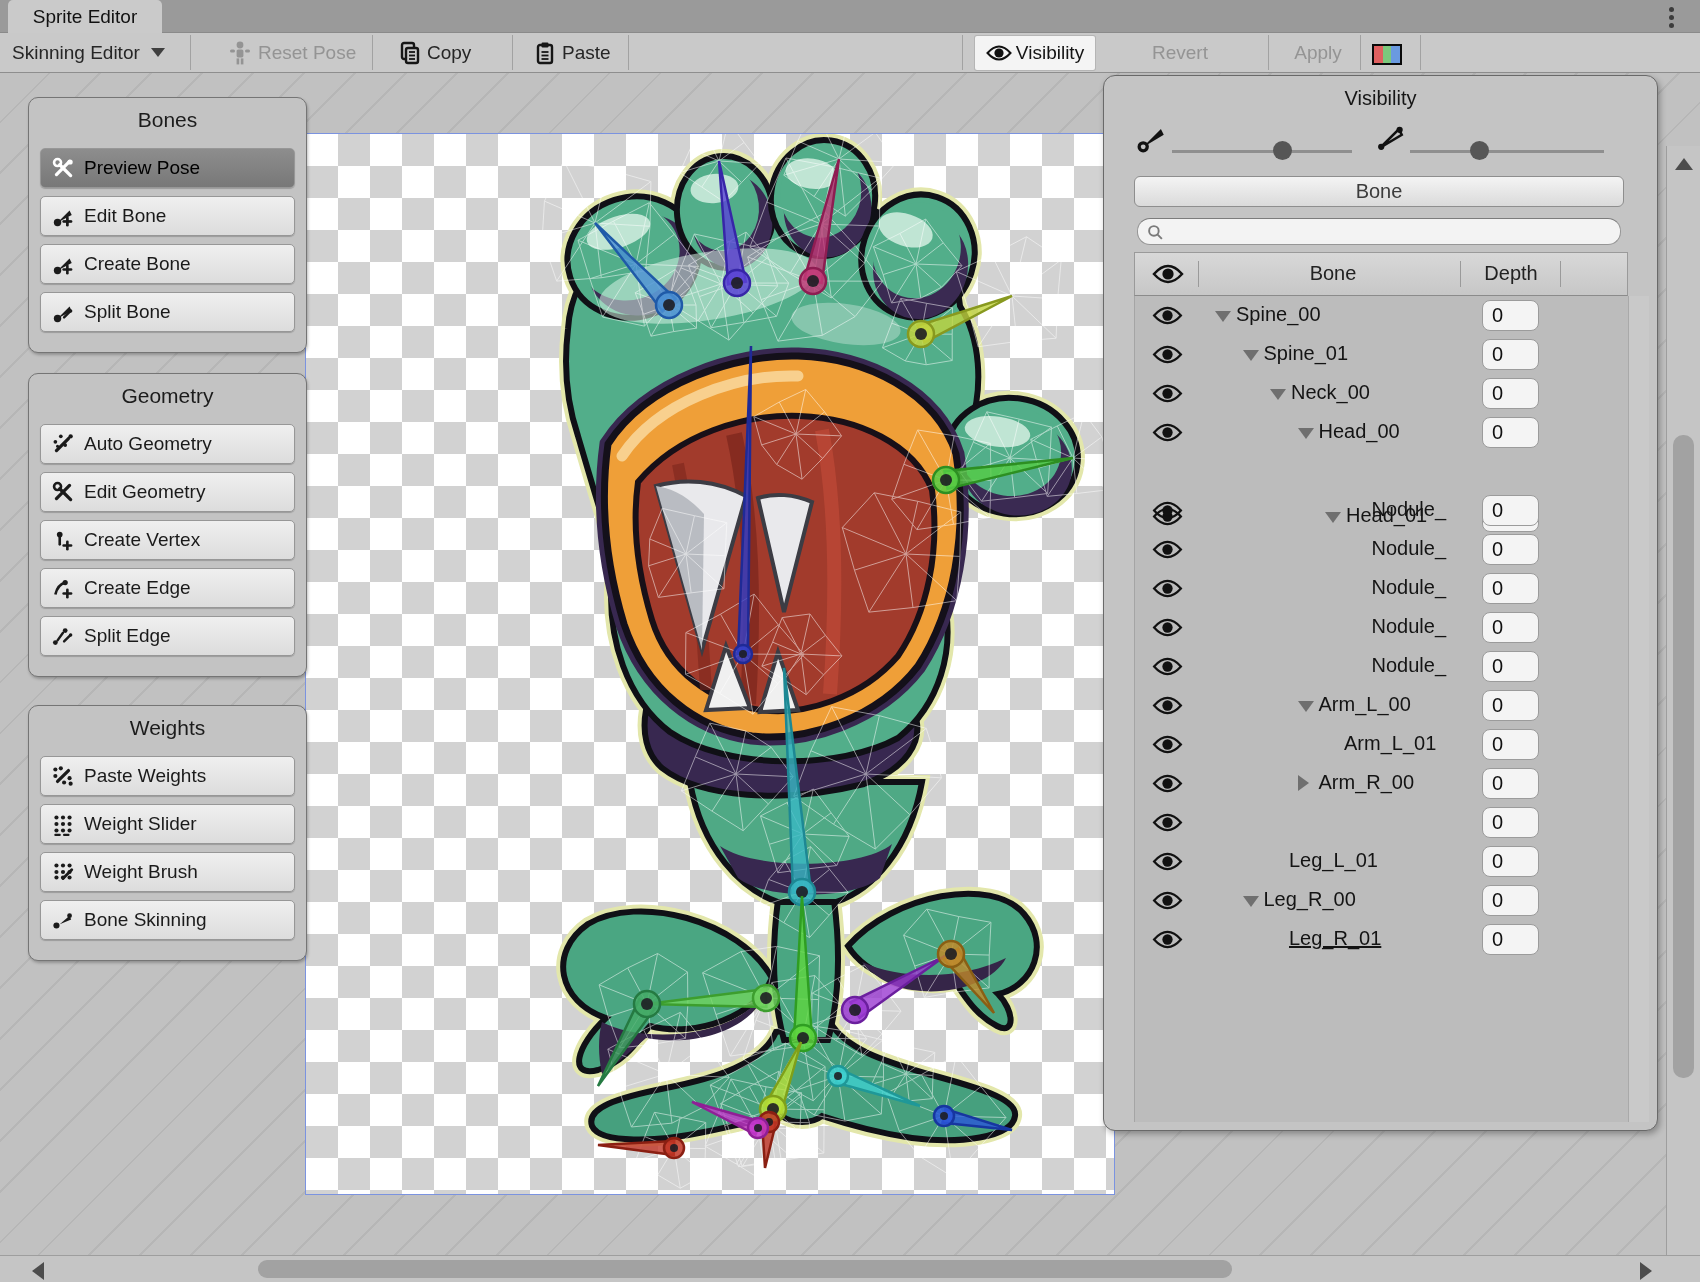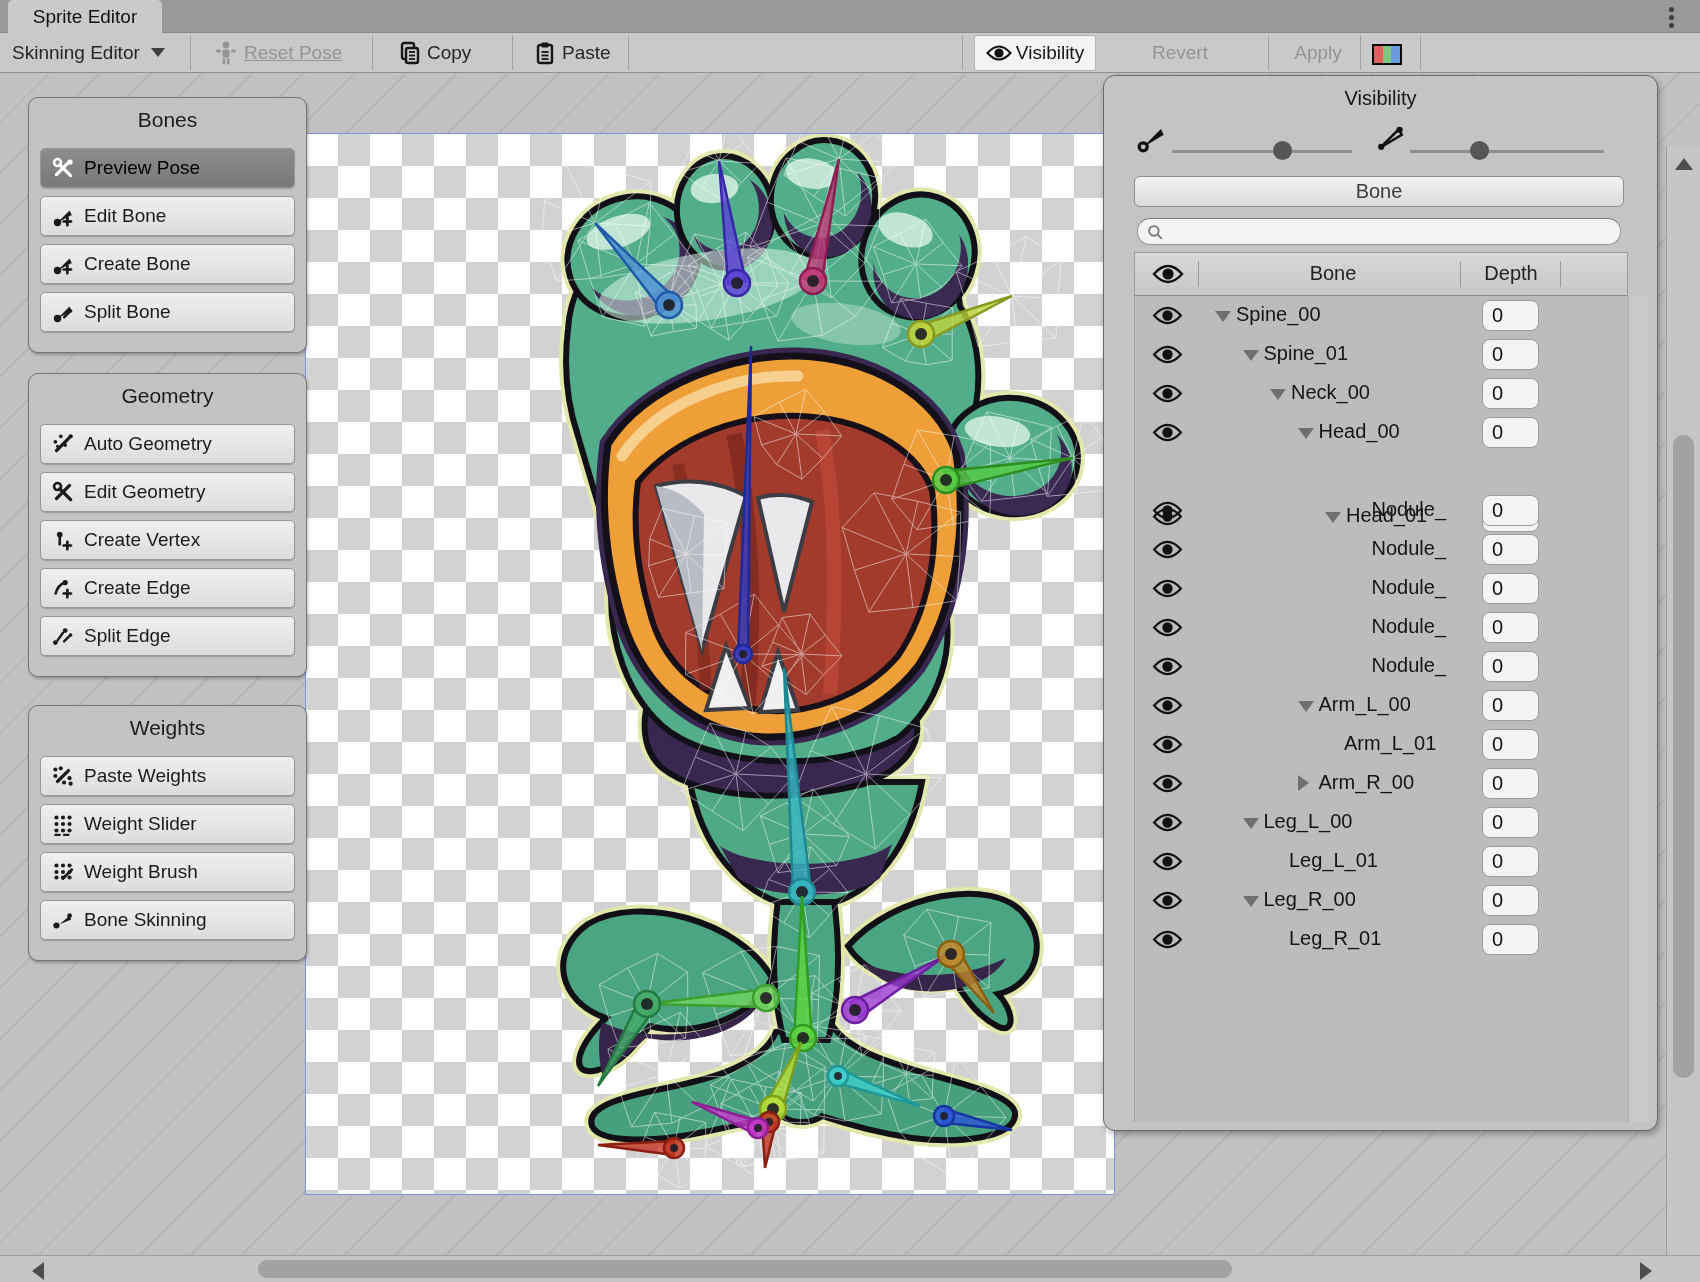--- a/index.html
+++ b/index.html
@@ -94,21 +94,21 @@
       <i></i>
     </div>
 </div>
 
 <div class="toolbar">
   <div class="tb-item" style="left:12px;">
     <span>Skinning Editor</span>
     <span class="dd-arrow"></span>
   </div>
   <div class="tb-sep" style="left:190px;"></div>
-  <div class="tb-item grayed" style="left:215px;text-decoration:underline;">
+  <div class="tb-item grayed" style="left:229px;">
     <svg width="22" height="24" viewBox="0 0 22 24">
         <circle cx="11" cy="4" r="3.4" fill="#949494"></circle>
         <rect x="7.6" y="8.4" width="6.8" height="8" rx="1.6" fill="#949494"></rect>
         <rect x="1" y="8.4" width="5" height="3" rx="1.5" fill="#949494"></rect>
         <rect x="16" y="8.4" width="5" height="3" rx="1.5" fill="#949494"></rect>
         <rect x="7.6" y="17.4" width="2.6" height="6" fill="#949494"></rect>
         <rect x="11.8" y="17.4" width="2.6" height="6" fill="#949494"></rect>
       </svg>
     <span>Reset Pose</span>
   </div>
@@ -1032,24 +1032,20 @@
             <span class="arrow-right" style="left:98.5px;"></span>
             <span class="bone-name" style="left:119.5px;">Arm_R_00</span>
           </span>
           <input class="depth-input" value="0" style="">
         </div>
         <div class="vrow" style="top: 507px;">
           <span class="eye"><svg width="31" height="21" viewBox="0 0 26 18">
               <path d="M1.5 9 Q13 -4 24.5 9 Q13 22 1.5 9 Z" fill="none" stroke="#111" stroke-width="1.9"></path>
               <circle cx="13" cy="9" r="4.4" fill="#111"></circle>
             </svg></span>
-          <span class="namecell">
-            <span class="arrow-down" style="left:43.5px;"></span>
-            <span class="bone-name" style="left:64.5px;">Leg_L_00</span>
-          </span>
           <input class="depth-input" value="0" style="">
         </div>
         <div class="vrow" style="top: 546px;">
           <span class="eye"><svg width="31" height="21" viewBox="0 0 26 18">
               <path d="M1.5 9 Q13 -4 24.5 9 Q13 22 1.5 9 Z" fill="none" stroke="#111" stroke-width="1.9"></path>
               <circle cx="13" cy="9" r="4.4" fill="#111"></circle>
             </svg></span>
           <span class="namecell">
             <span class="bone-name" style="left:90px;">Leg_L_01</span>
           </span>
@@ -1065,21 +1061,21 @@
             <span class="bone-name" style="left:64.5px;">Leg_R_00</span>
           </span>
           <input class="depth-input" value="0" style="">
         </div>
         <div class="vrow" style="top: 624px;">
           <span class="eye"><svg width="31" height="21" viewBox="0 0 26 18">
               <path d="M1.5 9 Q13 -4 24.5 9 Q13 22 1.5 9 Z" fill="none" stroke="#111" stroke-width="1.9"></path>
               <circle cx="13" cy="9" r="4.4" fill="#111"></circle>
             </svg></span>
           <span class="namecell">
-            <span class="bone-name" style="left:90px;">Leg_R_01</span>
+            <span class="bone-name" style="left:90px;text-decoration:underline;">Leg_R_01</span>
           </span>
           <input class="depth-input" value="0" style="">
         </div>
       </div>
     <div class="vgutter"></div>
   </div>
 
   <div class="vscroll">
     <div class="tri-up"></div>
     <div class="thumb"></div>

